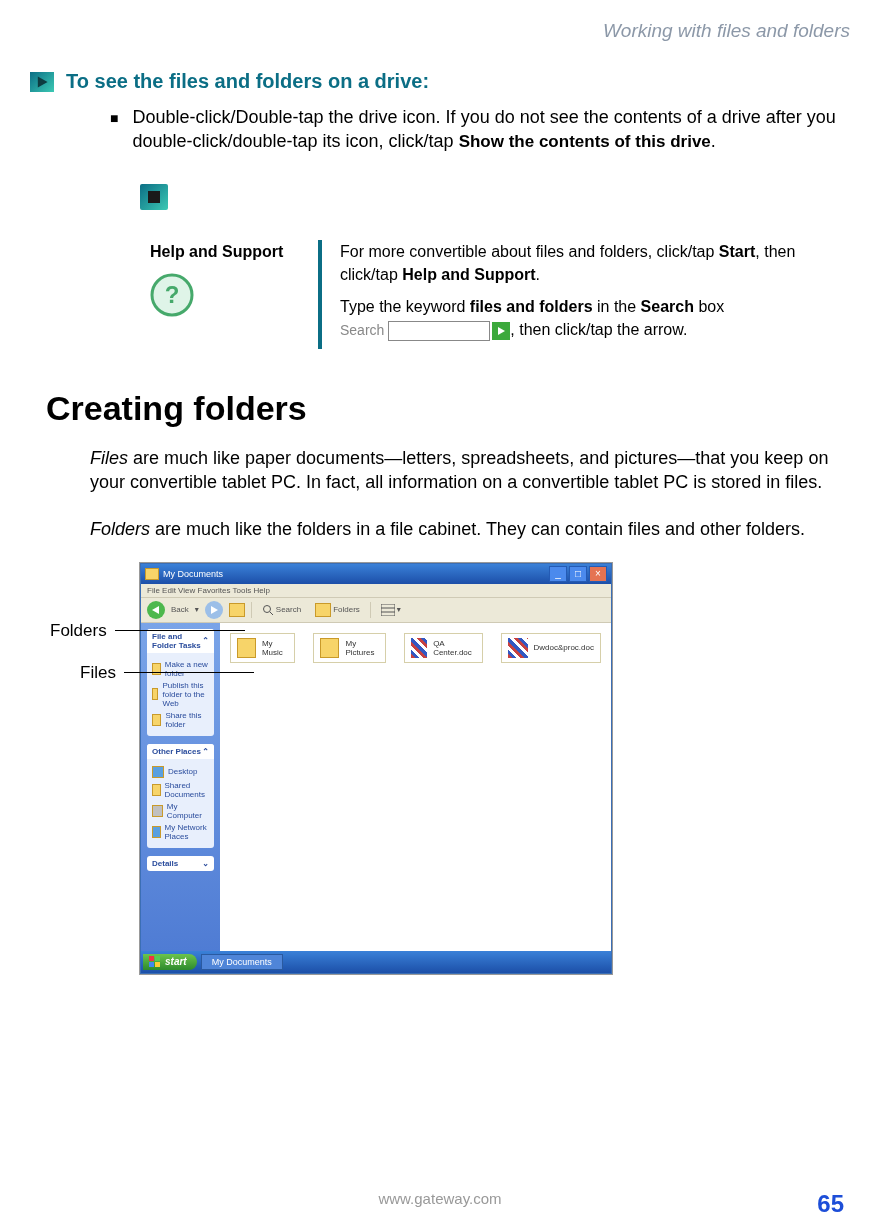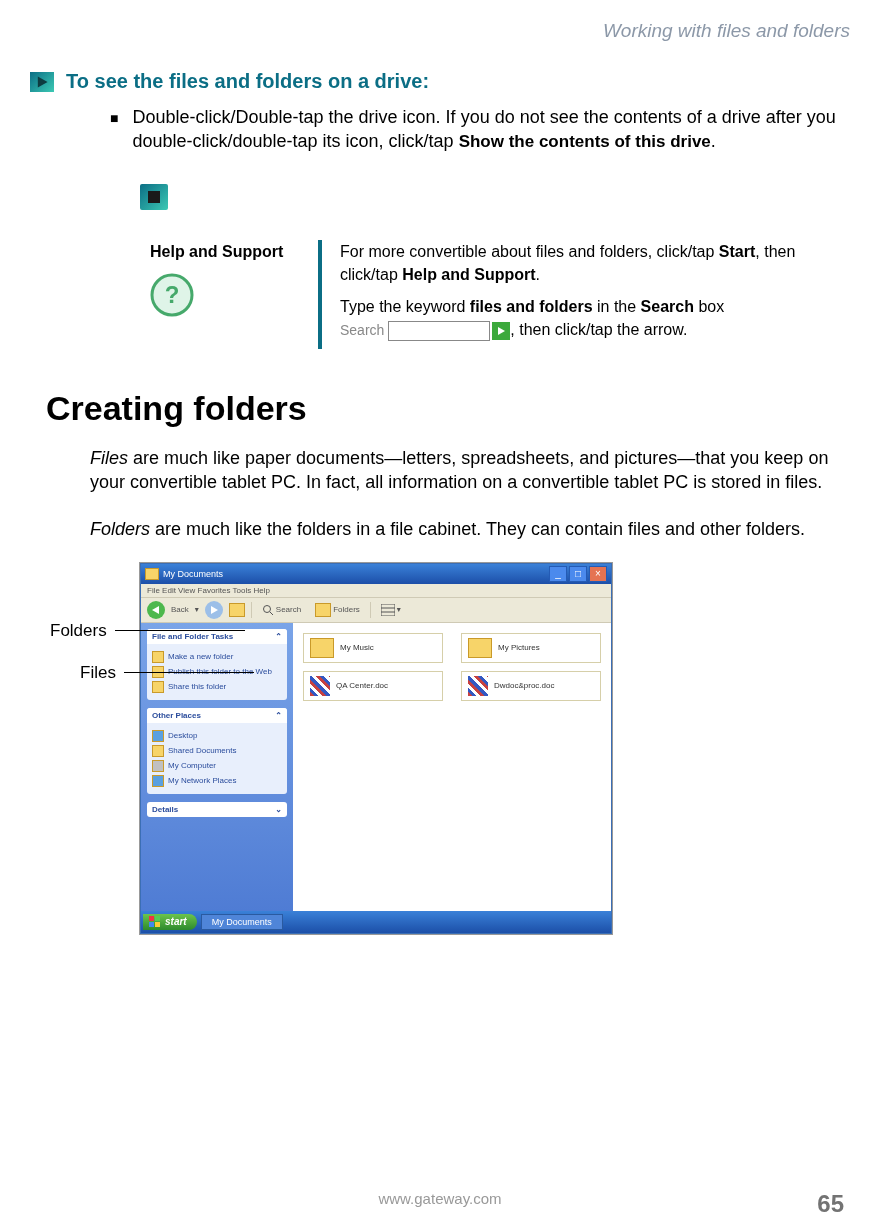--- a/index.html
+++ b/index.html
@@ -178,21 +178,21 @@
   .tb-btn {
     display:flex; align-items:center; gap:2px;
     padding:1px 4px;
   }
   .yellow-fold {
     width:14px; height:12px; background:#f7d469;
     border:1px solid #c99a2a;
   }
   .xp-content {
     display:flex;
-    height: 288px;
+    height: 328px;
     background:#fff;
   }
   .xp-side {
     width: 140px;
     background: linear-gradient(#7aa4e8,#4f7cd4);
     padding: 6px;
     color:#1a3e8a;
     font-size:8px;
   }
   .xp-panel {
@@ -213,21 +213,21 @@
   .xp-link {
     display:flex; align-items:center; gap:4px;
     color:#2a4c9c; margin:3px 0;
     font-size:8px;
   }
   .xp-link .ic { width:10px; height:10px; background:#f7d469; border:1px solid #c99a2a;}
   .xp-main {
     flex:1;
     padding: 10px;
     display:grid;
-    grid-template-columns: 1fr 1fr;
+    grid-template-columns: 1fr 1fr 1fr 1fr;
     gap: 8px 18px;
     align-content:start;
   }
   .xp-item {
     display:flex; align-items:center; gap:6px;
     border:1px solid #d6cfa9;
     padding:4px 6px;
     background:#fff;
   }
   .xp-item .folder-icon {
@@ -266,21 +266,21 @@
     bottom: 24px;
     left:0; right:0;
     display:flex;
     justify-content:center;
     align-items:baseline;
     font-family: Arial, sans-serif;
   }
   .footer-url { color:#999; font-size:15px; }
   .footer-page {
     position:absolute; right:36px;
-    color:#737373; font-size:24px; font-weight:bold;
+    color:#1d4ed8; font-size:24px; font-weight:bold;
   }
 </style>
 </head>
 <body>
 
 <div class="page">
   <div class="breadcrumb">Working with files and folders</div>
 
   <div class="section-header">
     <div class="arrow-box">

